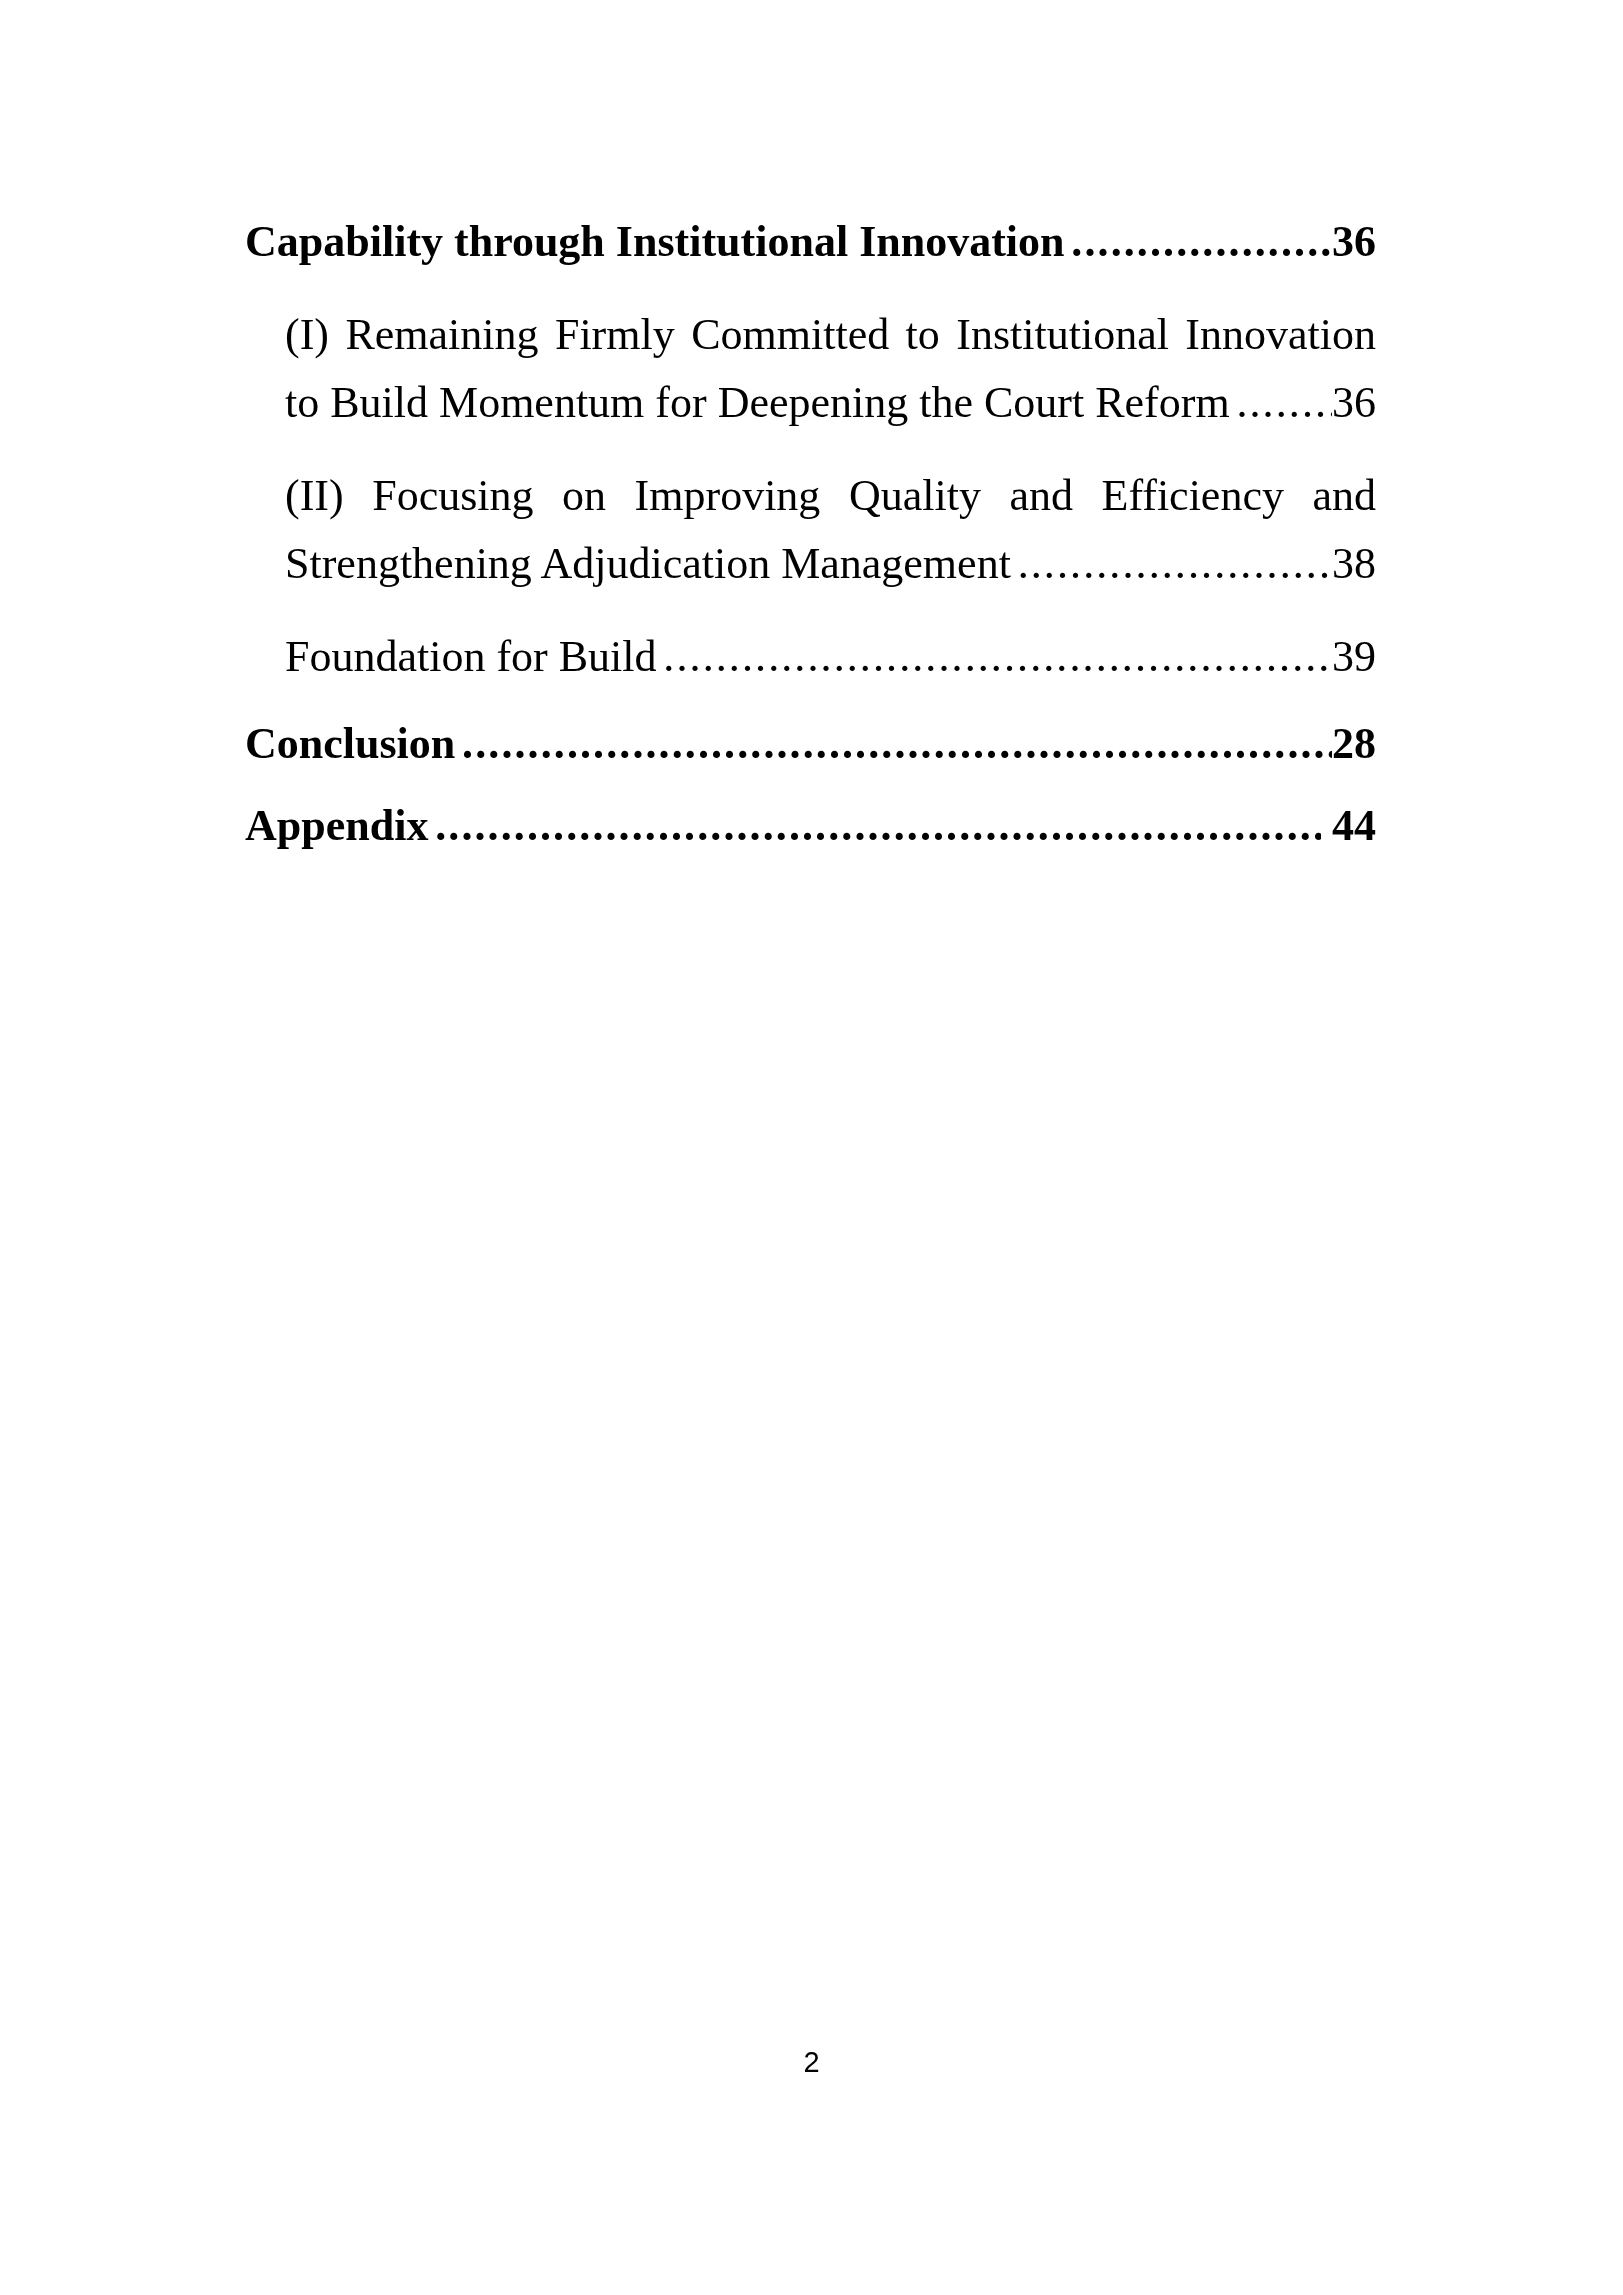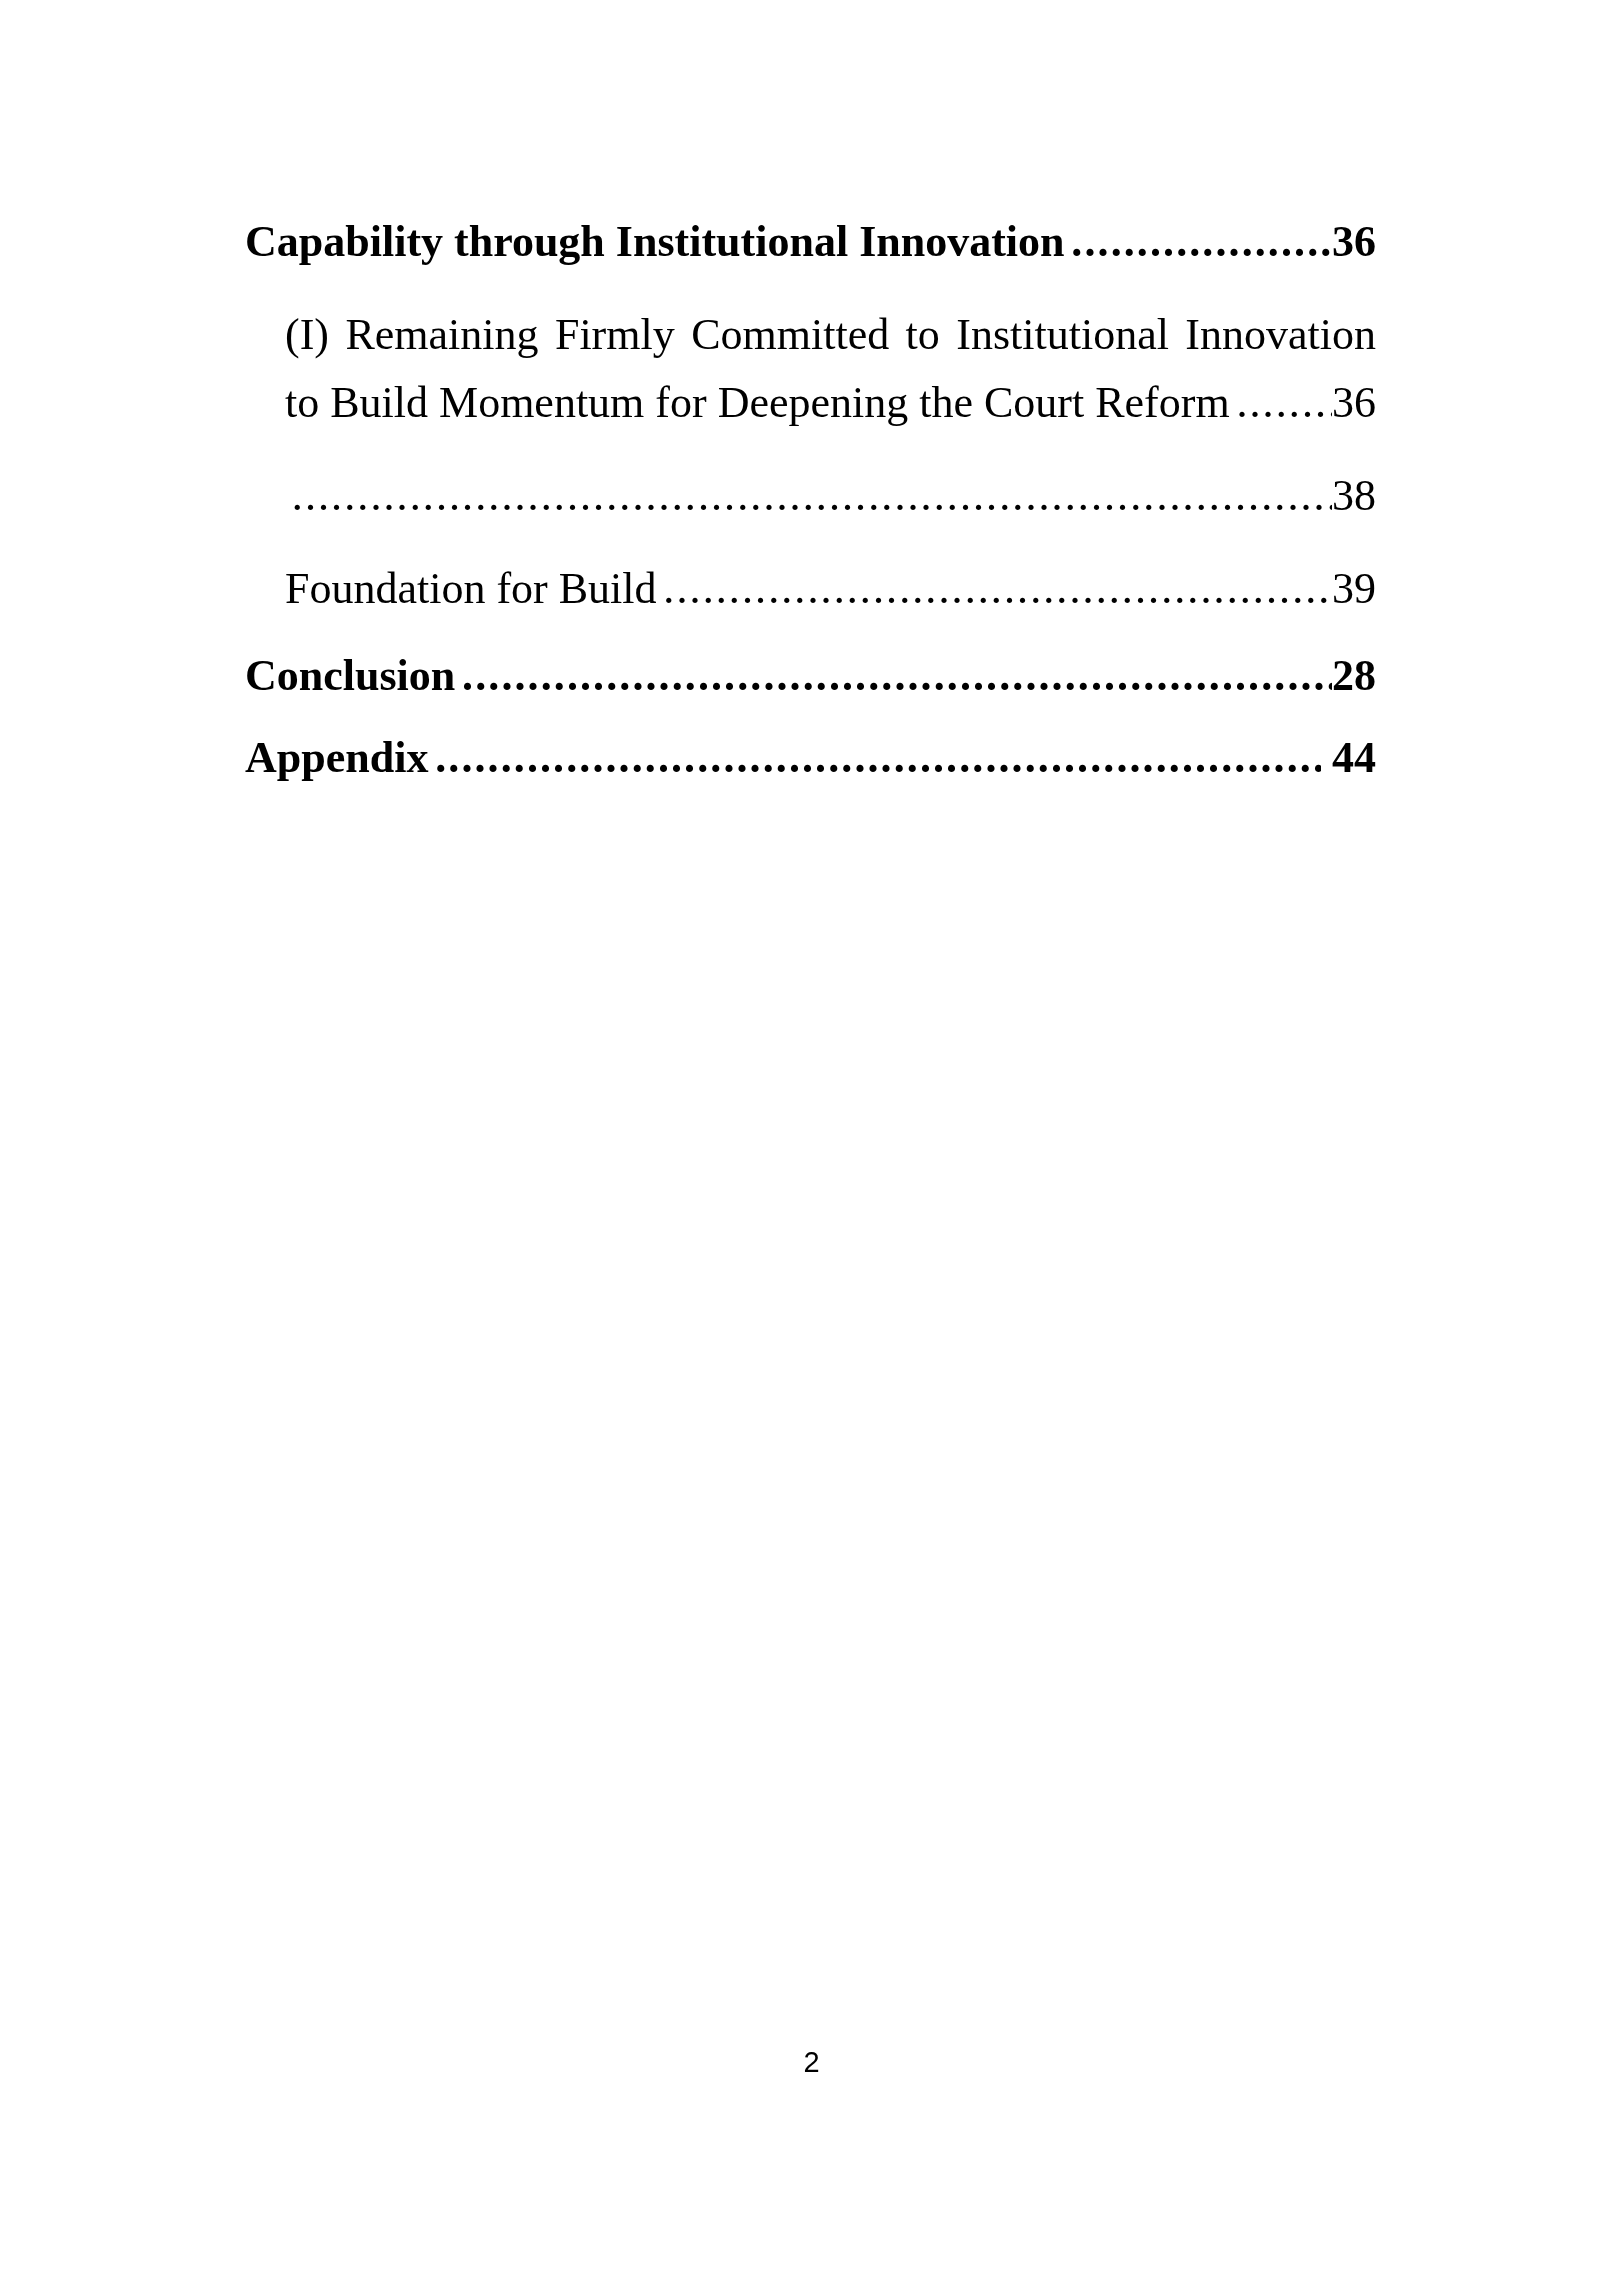--- a/index.html
+++ b/index.html
@@ -99,21 +99,23 @@
     <div class="toc-entry section">
       <div class="jline">(I) Remaining Firmly Committed to Institutional Innovation</div>
       <div class="toc-row">
         <span class="toc-text">to Build Momentum for Deepening the Court Reform</span>
         <span class="leader">....................................................................................................................................................................................</span>
         <span class="pagenum">36</span>
       </div>
     </div>
 
     <div class="toc-entry section">
+      <div class="jline">(II) Focusing on Improving Quality and Efficiency and</div>
       <div class="toc-row">
+        <span class="toc-text">Strengthening Adjudication Management</span>
         <span class="leader">....................................................................................................................................................................................</span>
         <span class="pagenum">38</span>
       </div>
     </div>
 
     <div class="toc-entry section tight">
       <div class="toc-row">
         <span class="toc-text">Foundation for Build</span>
         <span class="leader">....................................................................................................................................................................................</span>
         <span class="pagenum">39</span>

